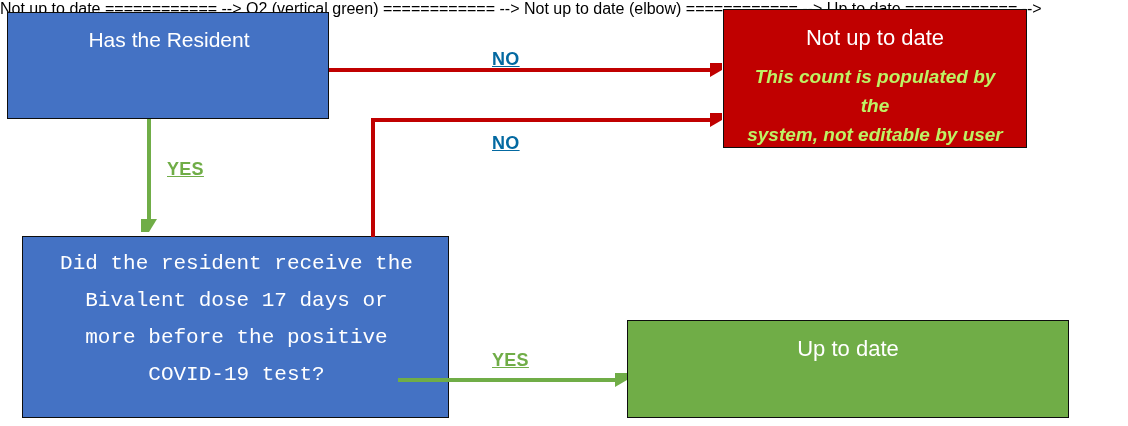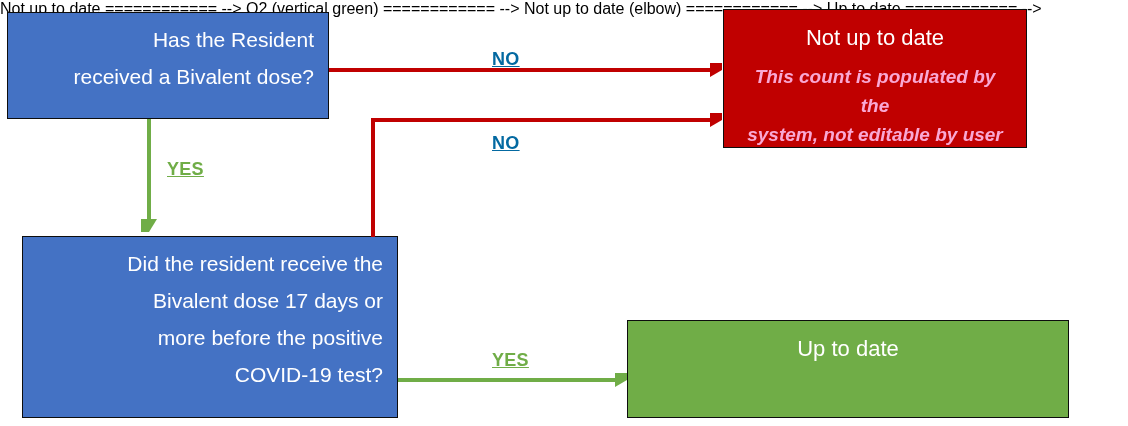--- a/index.html
+++ b/index.html
@@ -26,21 +26,21 @@
     flex-direction: column;
   }
 
   .node-blue  { background: #4472c4; }
   .node-red   { background: #c00000; }
   .node-green { background: #70ad47; }
 
   
   .node.decision {
     justify-content: flex-start;
-    align-items: flex-end;
+    align-items: center;
     padding: 8px 14px 8px 16px;
   }
   .node.decision .q-line {
     font-size: 21px;
     line-height: 37px;
     white-space: nowrap;
     color: #ffffff;
   }
 
   
@@ -54,21 +54,21 @@
     line-height: 28px;
     text-align: center;
     color: #ffffff;
   }
   .node.terminal .t-sub {
     font-size: 19px;
     line-height: 29px;
     font-style: italic;
     font-weight: bold;
     text-align: center;
-    color: #f9a8d4;
+    color: #bef264;
     margin-top: 10px;
     width: 100%;
     padding: 0 16px;
     box-sizing: border-box;
   }
 
   
   .seg {
     position: absolute;
   }
@@ -111,25 +111,24 @@
   .label-yes { color: #70ad47; text-decoration: underline; }
 </style>
 </head>
 <body>
 
 <div id="canvas">
 
   
   <div class="node node-blue decision" style="left:7px; top:12px; width:322px; height:107px;">
     <div class="q-line">Has the Resident</div>
-    <div class="q-line">received a Bivalent dose?</div>
   </div>
 
   
-  <div class="node node-blue decision" style="left:22px; top:236px; width:376px; height:182px;">
+  <div class="node node-blue decision" style="left:22px; top:236px; width:427px; height:182px;font-family:Liberation Mono, monospace;">
     <div class="q-line">Did the resident receive the</div>
     <div class="q-line">Bivalent dose 17 days or</div>
     <div class="q-line">more before the positive</div>
     <div class="q-line">COVID-19 test?</div>
   </div>
 
   
   <div class="node node-red terminal" style="left:723px; top:9px; width:304px; height:139px;">
     <div class="t-title">Not up to date</div>
     <div class="t-sub">

